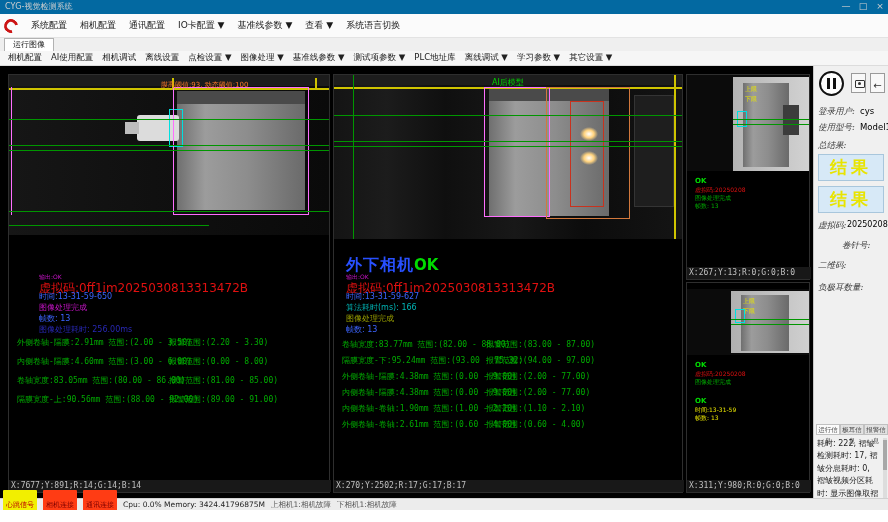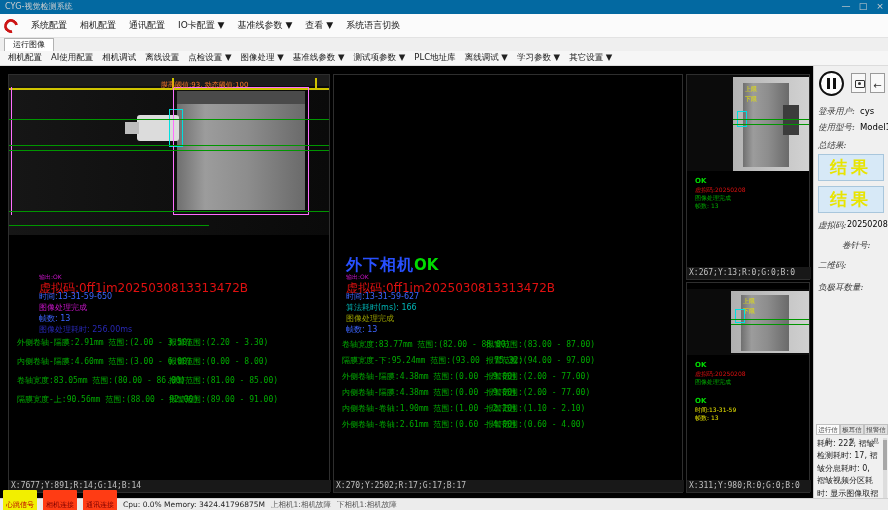--- a/index.html
+++ b/index.html
@@ -157,20 +157,39 @@
     <div class="abs meas" style="left:8px;top:281px;">内侧卷轴-隔膜:4.60mm 范围:(3.00 - 6.00)</div>
     <div class="abs meas" style="left:160px;top:281px;">报警范围:(0.00 - 8.00)</div>
     <div class="abs meas" style="left:8px;top:300px;">卷轴宽度:83.05mm 范围:(80.00 - 86.00)</div>
     <div class="abs meas" style="left:160px;top:300px;">报警范围:(81.00 - 85.00)</div>
     <div class="abs meas" style="left:8px;top:319px;">隔膜宽度-上:90.56mm 范围:(88.00 - 92.00)</div>
     <div class="abs meas" style="left:160px;top:319px;">报警范围:(89.00 - 91.00)</div>
     <div class="coordbar abs" style="left:0;top:405px;width:320px;height:12px;">X:7677;Y:891;R:14;G:14;B:14</div>
   </div>
 
   <div class="abs panel" style="left:333px;top:74px;width:350px;height:419px;">
+    <div class="scene" style="left:0;top:0;width:348px;height:164px;">
+      <div class="abs" style="left:0;top:0;width:348px;height:164px;background:linear-gradient(90deg,#141414 0%,#1c1c1c 15%,#0f0f0f 32%,#181818 52%,#0c0c0c 72%,#141414 100%);"></div>
+      <div class="abs" style="left:0;top:0;width:348px;height:10px;background:#1d1d1d;"></div>
+      <div class="yline" style="left:0;top:12px;width:348px;height:2px;"></div>
+      <div class="yline" style="left:340px;top:0;width:2px;height:164px;"></div>
+      <div class="abs" style="left:300px;top:20px;width:40px;height:112px;background:#1e1e1e;border:1px solid #343434;box-sizing:border-box;"></div>
+      <div class="roll" style="left:155px;top:14px;width:120px;height:127px;"></div>
+      <div class="rolltop" style="left:155px;top:14px;width:120px;height:12px;"></div>
+      <div class="glow" style="left:246px;top:52px;width:18px;height:14px;"></div>
+      <div class="glow" style="left:246px;top:76px;width:18px;height:14px;"></div>
+      <div class="outline" style="left:150px;top:12px;width:66px;height:130px;border:1px solid #ff6eff;"></div>
+      <div class="outline" style="left:212px;top:12px;width:84px;height:132px;border:1px solid #d2783c;"></div>
+      <div class="outline" style="left:236px;top:26px;width:34px;height:106px;border:1px solid #c8321e;"></div>
+      <div class="gline" style="left:0;top:40px;width:348px;"></div>
+      <div class="gline" style="left:0;top:66px;width:348px;"></div>
+      <div class="gline" style="left:0;top:71px;width:348px;"></div>
+      <div class="abs" style="left:19px;top:0;width:1px;height:164px;background:#009600;"></div>
+      <div class="abs" style="left:158px;top:2px;font-size:8px;color:#00d200;white-space:nowrap;">AI后模型</div>
+    </div>
     <div class="abs" style="left:12px;top:180px;">
       <span class="camname">外下相机</span><span class="camok">OK</span>
     </div>
     <div class="abs t-out" style="left:12px;top:198px;">输出:OK</div>
     <div class="abs t-red" style="left:12px;top:205px;">虚拟码:0ff1im2025030813313472B</div>
     <div class="abs t-blue" style="left:12px;top:216px;">时间:13-31-59-627</div>
     <div class="abs t-cyan" style="left:12px;top:227px;">算法耗时(ms): 166</div>
     <div class="abs t-olive" style="left:12px;top:238px;">图像处理完成</div>
     <div class="abs t-blue" style="left:12px;top:249px;">帧数: 13</div>
     <div class="abs meas" style="left:8px;top:264px;">卷轴宽度:83.77mm 范围:(82.00 - 88.00)</div>

